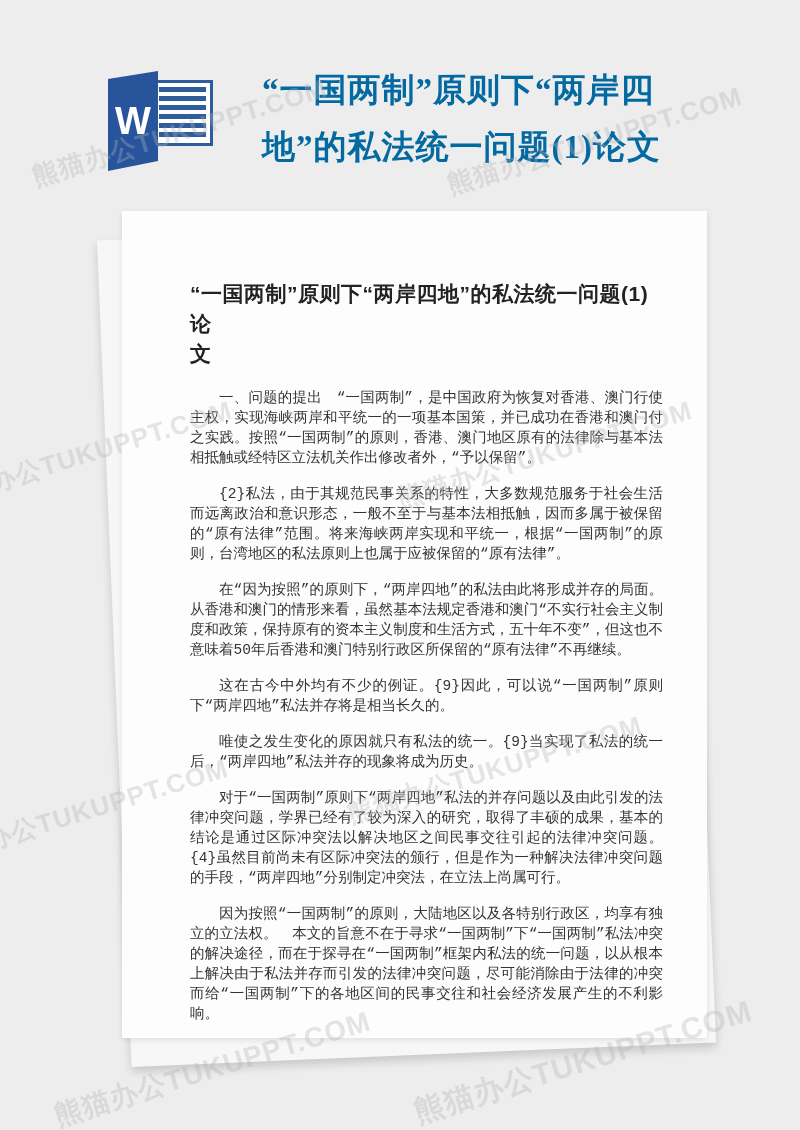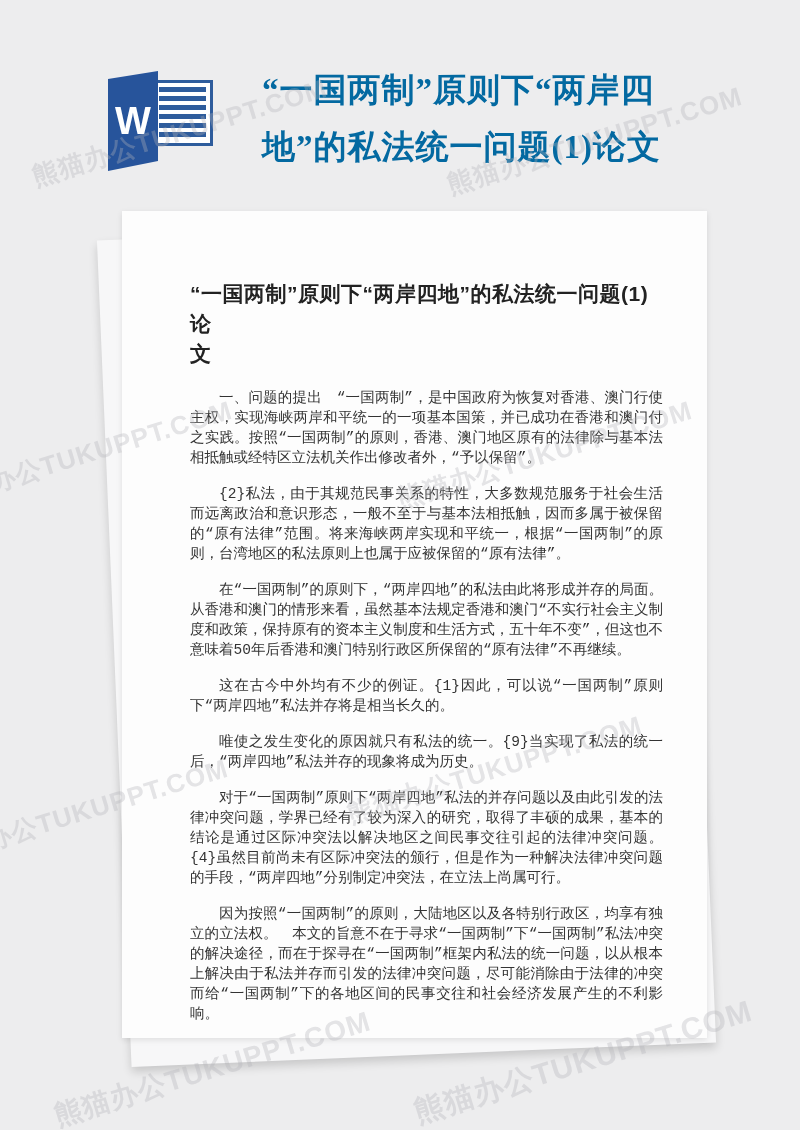--- a/index.html
+++ b/index.html
@@ -95,22 +95,22 @@
 地”的私法统一问题(1)论文</div>
 
   <div class="sheet-back"></div>
 
   <div class="sheet-front">
     <div class="doc-title">“一国两制”原则下“两岸四地”的私法统一问题(1)论
 文</div>
     <div class="doc-body">
       <p>一、问题的提出　“一国两制”，是中国政府为恢复对香港、澳门行使主权，实现海峡两岸和平统一的一项基本国策，并已成功在香港和澳门付之实践。按照“一国两制”的原则，香港、澳门地区原有的法律除与基本法相抵触或经特区立法机关作出修改者外，“予以保留”。</p>
       <p>{2}私法，由于其规范民事关系的特性，大多数规范服务于社会生活而远离政治和意识形态，一般不至于与基本法相抵触，因而多属于被保留的“原有法律”范围。将来海峡两岸实现和平统一，根据“一国两制”的原则，台湾地区的私法原则上也属于应被保留的“原有法律”。</p>
-      <p>在“一国两制”的原则下，“两岸四地”的私法由此将形成并存的局面。　从香港和澳门的情形来看，虽然基本法规定香港和澳门“不实行社会主义制度和政策，保持原有的资本主义制度和生活方式，五十年不变”，但这也不意味着50年后香港和澳门特别行政区所保留的“原有法律”不再继续。</p>
-      <p>这在古今中外均有不少的例证。{1}因此，可以说“一国两制”原则下“两岸四地”私法并存将是相当长久的。</p>
+      <p>在“因为按照”的原则下，“两岸四地”的私法由此将形成并存的局面。　从香港和澳门的情形来看，虽然基本法规定香港和澳门“不实行社会主义制度和政策，保持原有的资本主义制度和生活方式，五十年不变”，但这也不意味着50年后香港和澳门特别行政区所保留的“原有法律”不再继续。</p>
+      <p>这在古今中外均有不少的例证。{9}因此，可以说“一国两制”原则下“两岸四地”私法并存将是相当长久的。</p>
       <p>唯使之发生变化的原因就只有私法的统一。{9}当实现了私法的统一后，“两岸四地”私法并存的现象将成为历史。</p>
       <p>对于“一国两制”原则下“两岸四地”私法的并存问题以及由此引发的法律冲突问题，学界已经有了较为深入的研究，取得了丰硕的成果，基本的结论是通过区际冲突法以解决地区之间民事交往引起的法律冲突问题。{4}虽然目前尚未有区际冲突法的颁行，但是作为一种解决法律冲突问题的手段，“两岸四地”分别制定冲突法，在立法上尚属可行。</p>
       <p>因为按照“一国两制”的原则，大陆地区以及各特别行政区，均享有独立的立法权。　本文的旨意不在于寻求“一国两制”下“一国两制”私法冲突的解决途径，而在于探寻在“一国两制”框架内私法的统一问题，以从根本上解决由于私法并存而引发的法律冲突问题，尽可能消除由于法律的冲突而给“一国两制”下的各地区间的民事交往和社会经济发展产生的不利影响。</p>
     </div>
   </div>
 
   <div class="wm-layer">
     <span class="wm w1">熊猫办公TUKUPPT.COM</span>
     <span class="wm w2">熊猫办公TUKUPPT.COM</span>
     <span class="wm w3">熊猫办公TUKUPPT.COM</span>

